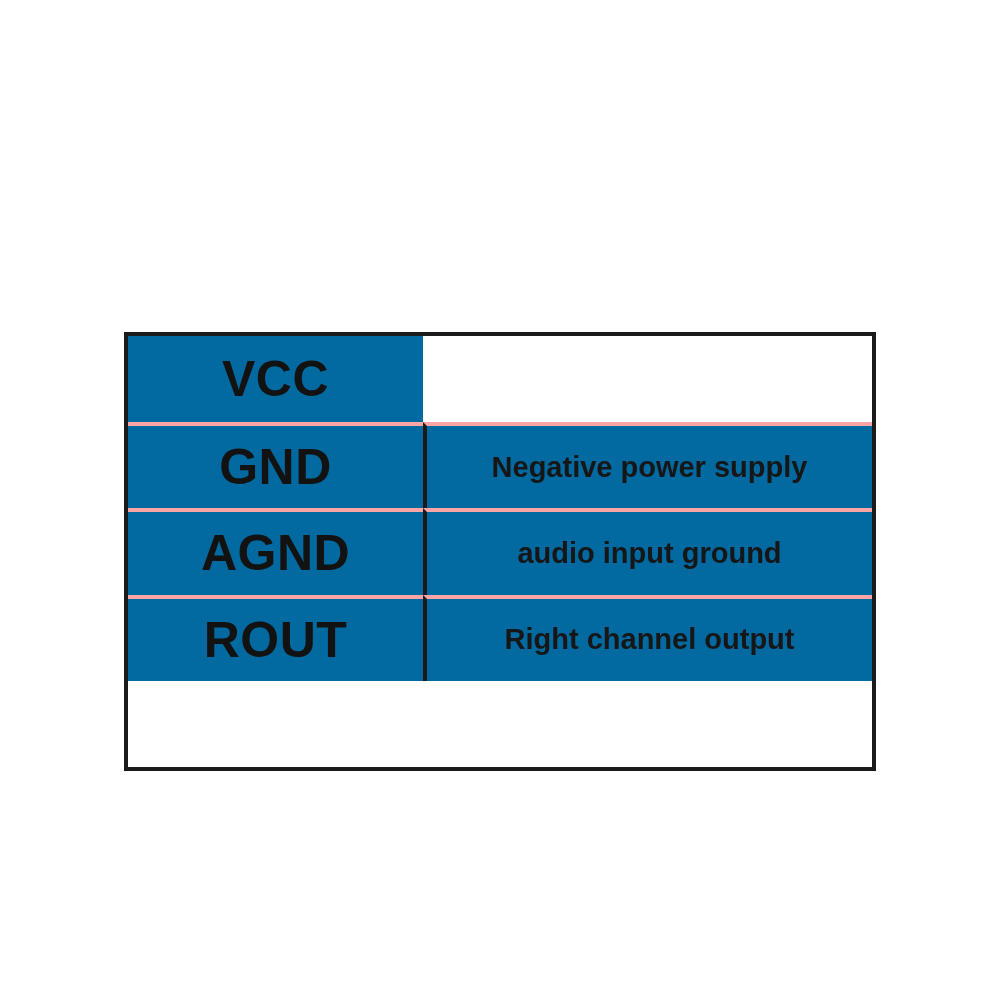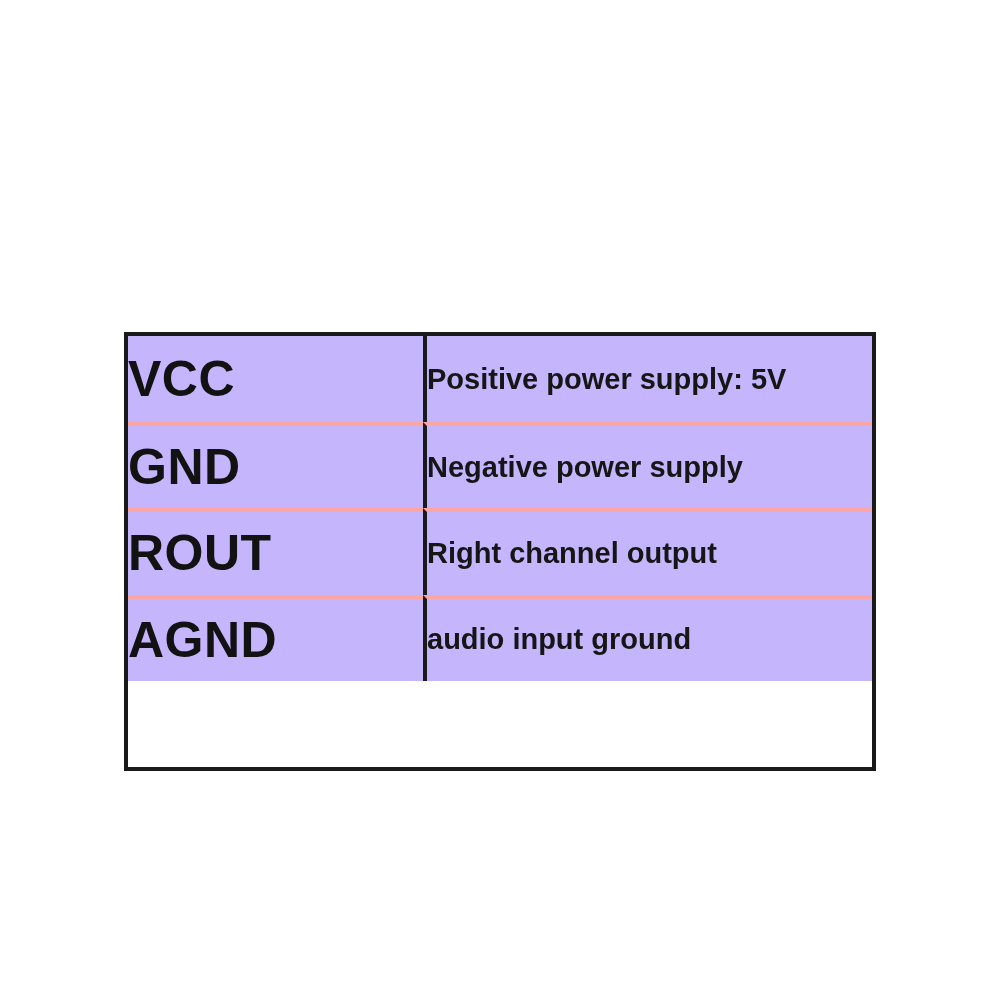--- a/index.html
+++ b/index.html
@@ -30,22 +30,22 @@
   .row {
     display: grid;
     grid-template-columns: 295px 1fr;
   }
   .row + .row .cell {
     border-top: 4px solid #fca5a5;
   }
   .cell {
     display: flex;
     align-items: center;
-    justify-content: flex-start;
-    background: #c4b5fd;
+    justify-content: center;
+    background: #0369a1;
     color: #111111;
     overflow: hidden;
   }
   .cell.desc {
     border-left: 4px solid #1a1a1a;
   }
   .pin-label {
     font-size: 50px;
     font-weight: 700;
     letter-spacing: 0.5px;
@@ -60,49 +60,46 @@
 </head>
 <body>
 
 <div class="canvas">
   <div class="pin-table">
 
     <div class="row">
       <div class="cell pin">
         <span class="pin-label">VCC</span>
       </div>
-      <div class="cell desc">
-        <span class="desc-label">Positive power supply: 5V</span>
-      </div>
     </div>
 
     <div class="row">
       <div class="cell pin">
         <span class="pin-label">GND</span>
       </div>
       <div class="cell desc">
         <span class="desc-label">Negative power supply</span>
       </div>
     </div>
 
     <div class="row">
       <div class="cell pin">
-        <span class="pin-label">ROUT</span>
+        <span class="pin-label">AGND</span>
       </div>
       <div class="cell desc">
-        <span class="desc-label">Right channel output</span>
+        <span class="desc-label">audio input ground</span>
       </div>
     </div>
 
     <div class="row">
       <div class="cell pin">
-        <span class="pin-label">AGND</span>
+        <span class="pin-label">ROUT</span>
       </div>
       <div class="cell desc">
-        <span class="desc-label">audio input ground</span>
+        <span class="desc-label">Right channel output</span>
       </div>
     </div>
 
     <div class="row">
     </div>
 
   </div>
 </div>
 
 </body></html>

